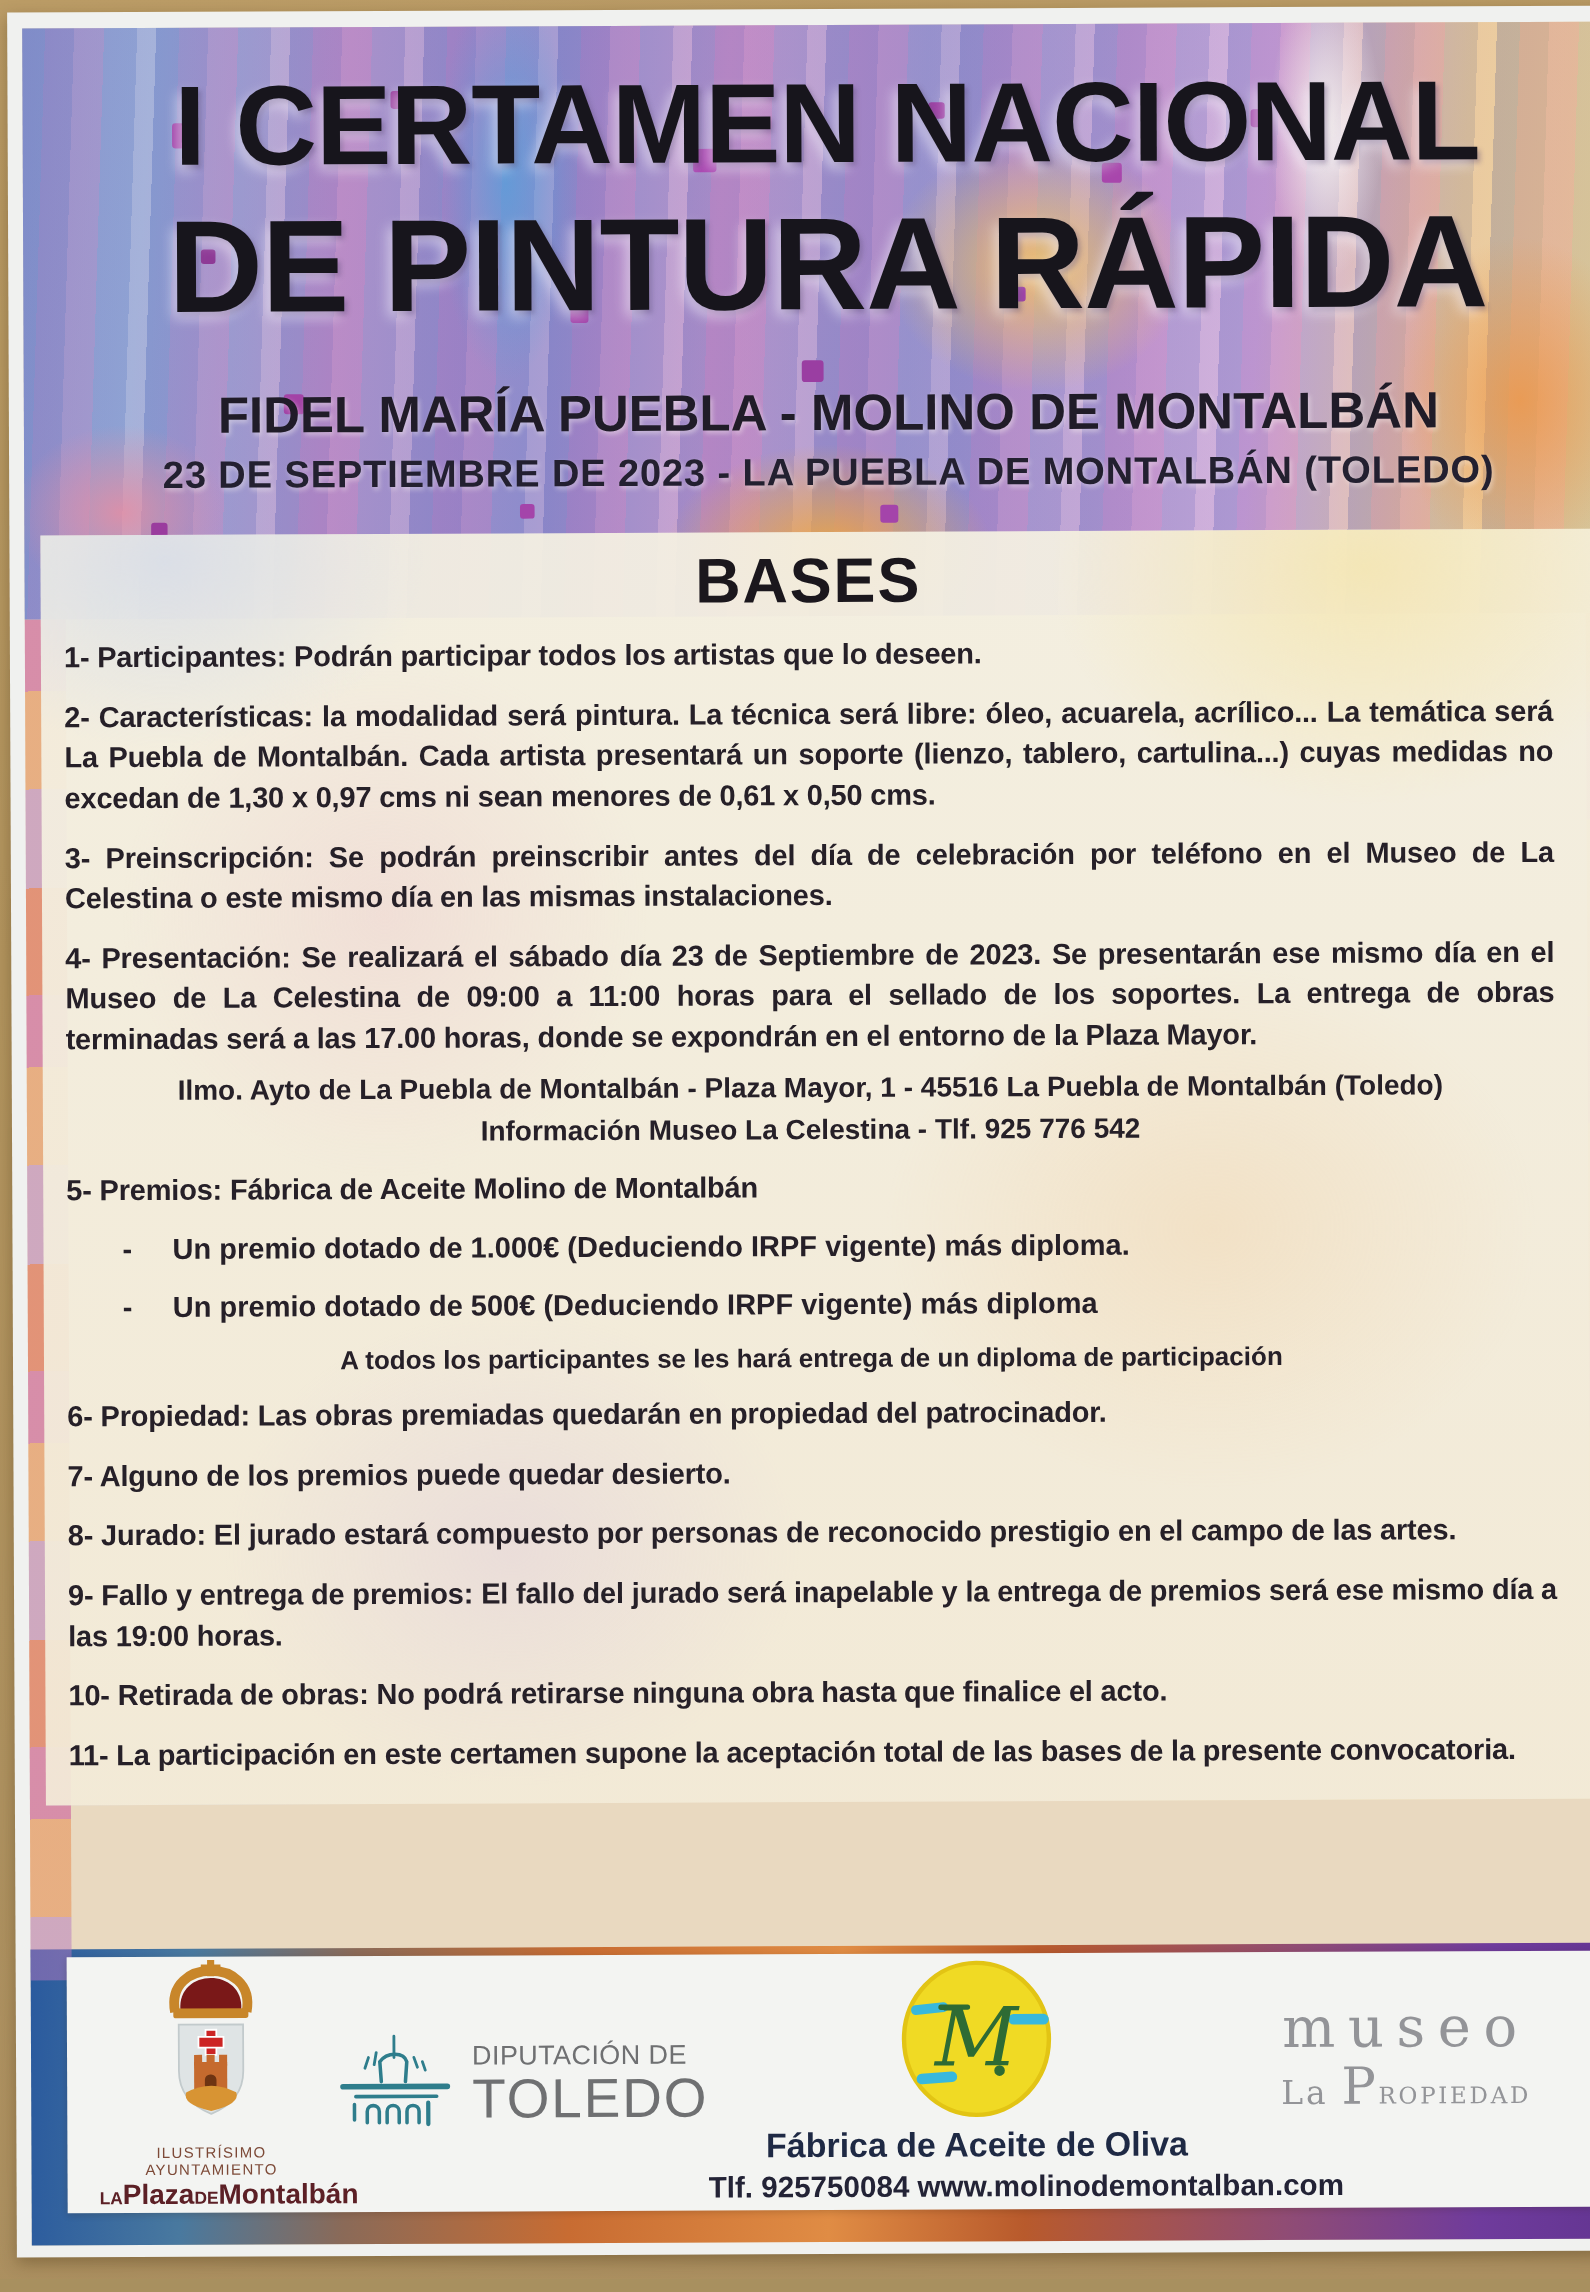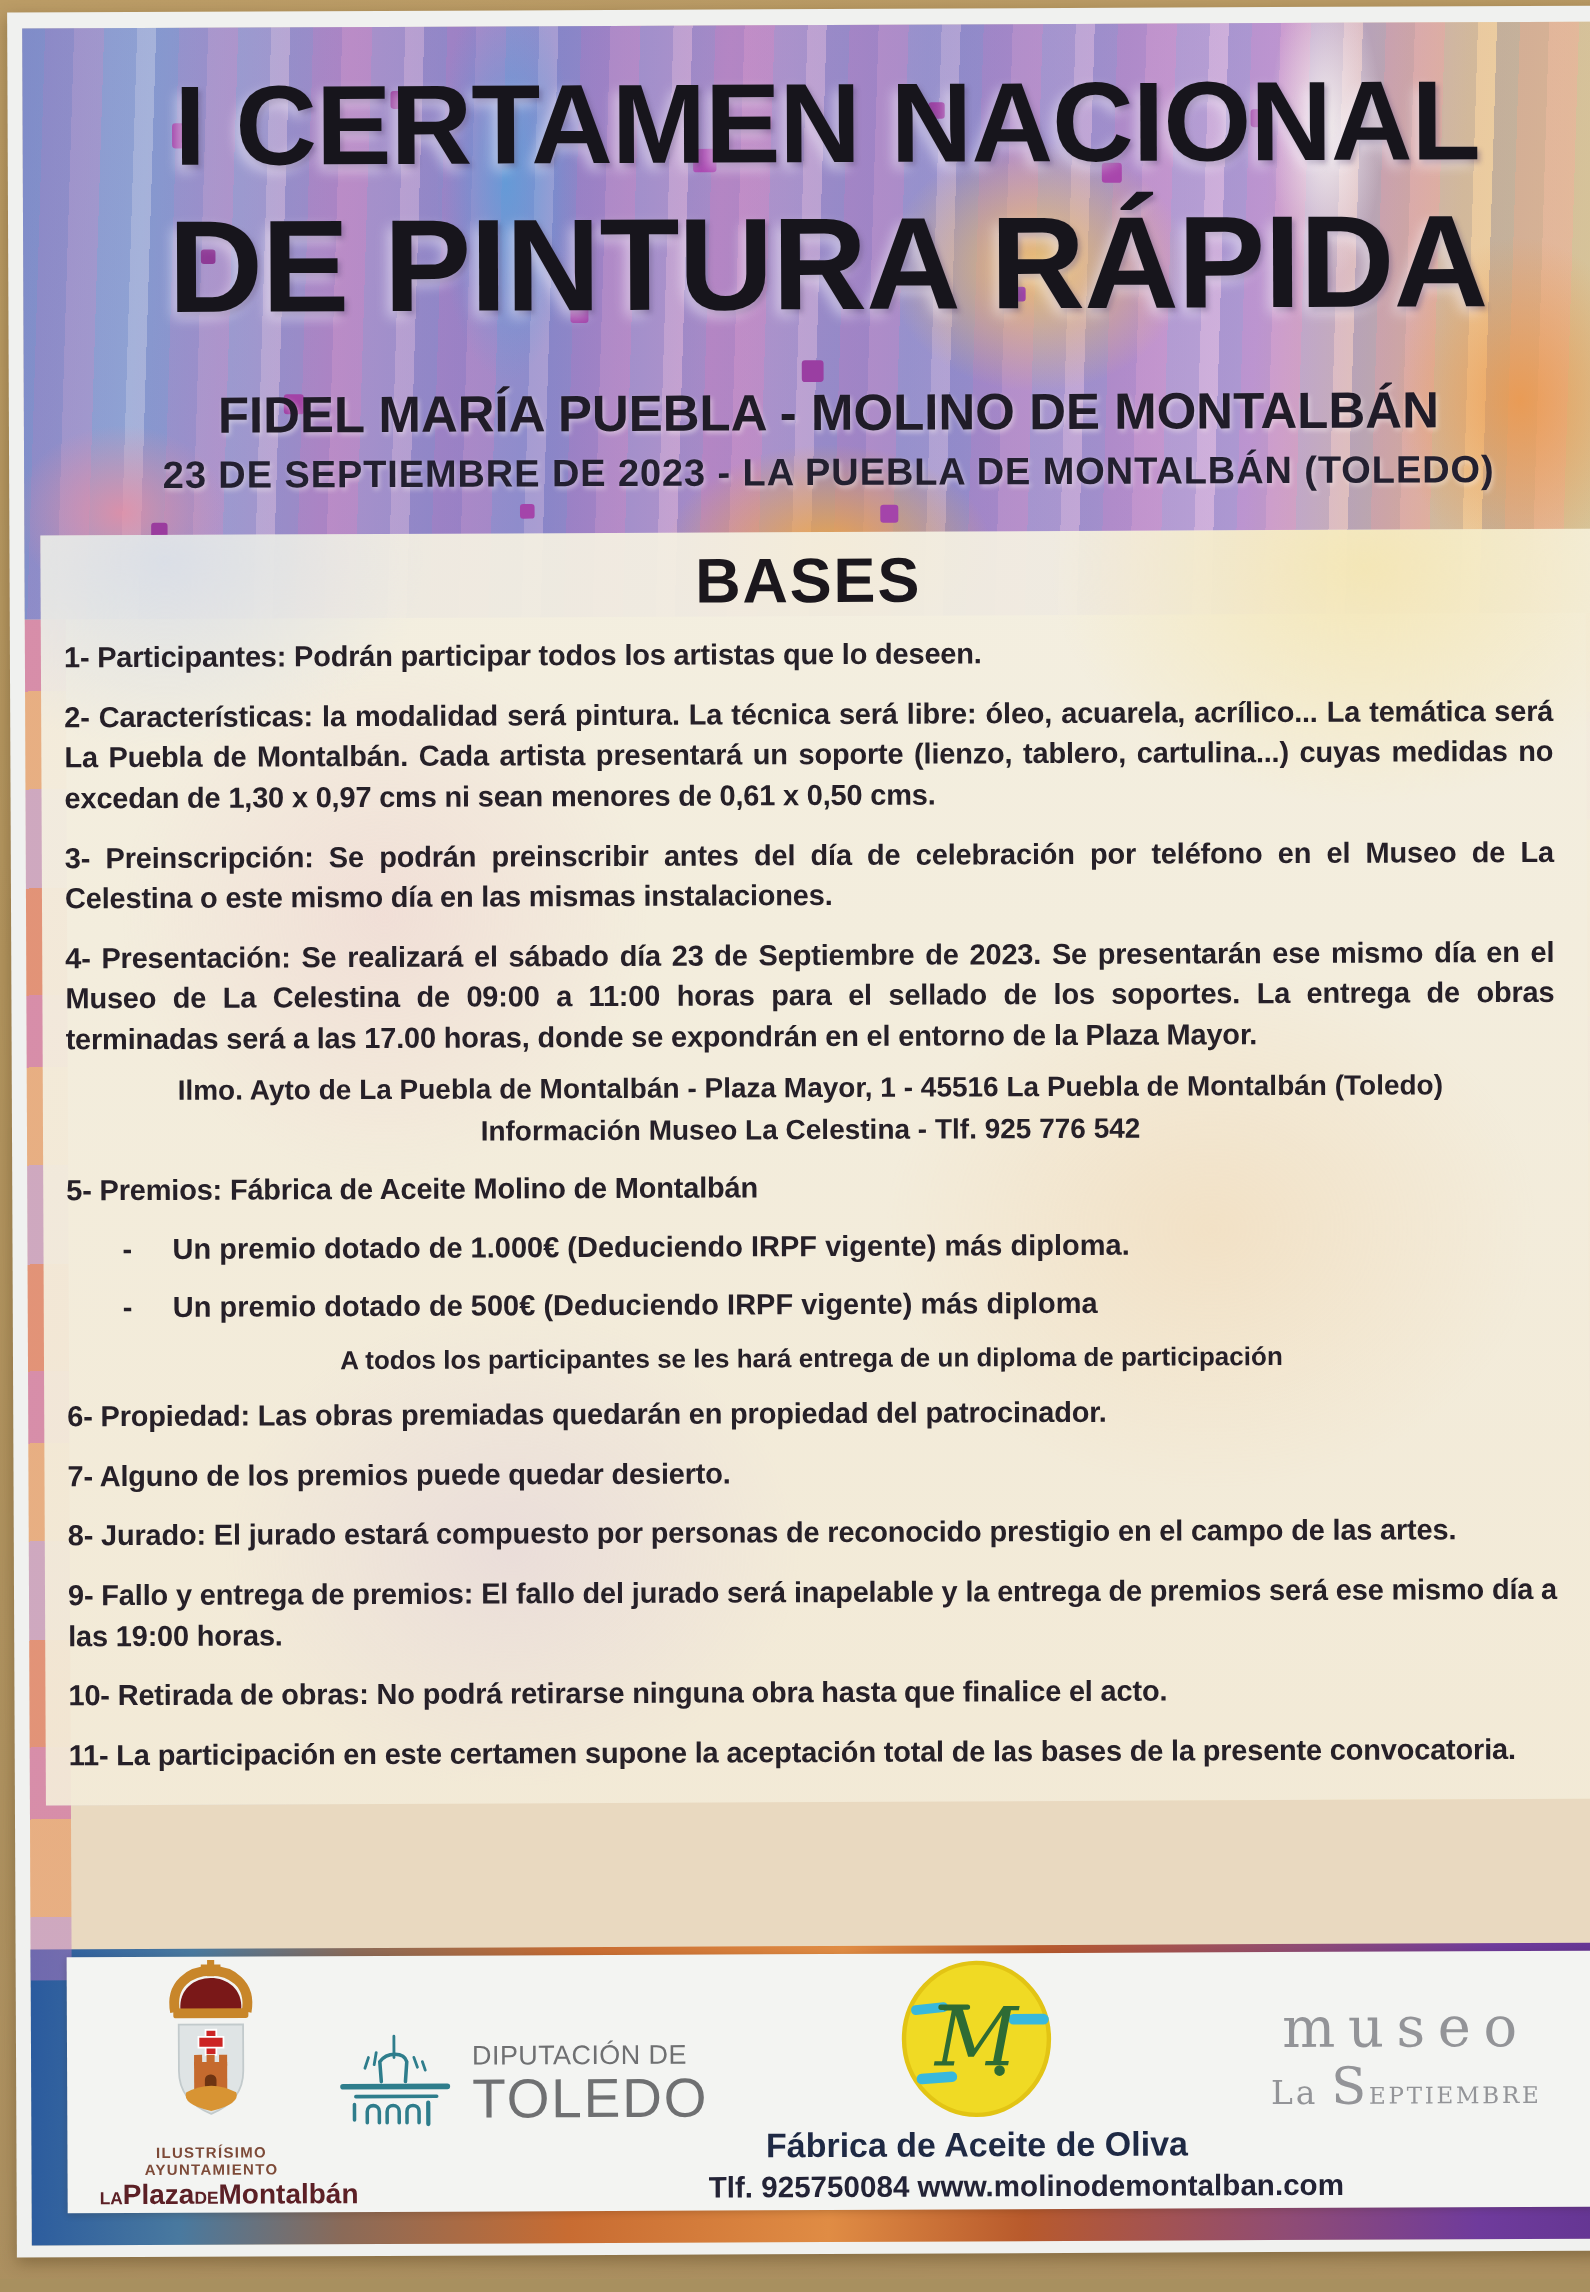--- a/index.html
+++ b/index.html
@@ -64,21 +64,21 @@
   .bl{font-size:29px;font-weight:bold;line-height:1.35;position:relative;
     padding-left:106px;margin-top:11.6px;}
   .bl::before{content:"-";position:absolute;left:56px;top:0;}
   .nt{font-size:26px;font-weight:bold;text-align:center;margin-top:9px;}
   .gap{flex:1;min-height:27px;}
   
   .sponsors{height:256px;margin:0 48px 32px 36px;background:#f3f4f2;position:relative;z-index:2;
     display:flex;align-items:center;justify-content:space-between;padding:0 25px 0 32px;
     box-shadow:0 1.8px 7.2px rgba(50,30,10,0.2);}
   .ayto{width:224px;text-align:center;}
-  .ayto-line1{font-size:15px;font-weight:bold;letter-spacing:1.3px;color:#7d4a38;margin-top:23px;}
+  .ayto-line1{font-size:15px;font-weight:normal;letter-spacing:1.3px;color:#7d4a38;margin-top:23px;}
   .ayto-name{font-size:28px;font-weight:bold;color:#5c2026;margin-top:1.8px;}
   .ayto-name .sm{font-size:0.62em;}
   .dipu{display:flex;align-items:center;width:385px;}
   .dipu-text{margin-left:3.6px;color:#6f7072;text-align:left;}
   .dipu-line1{font-size:27px;letter-spacing:0.4px;}
   .dipu-line2{font-size:55px;letter-spacing:1.8px;line-height:1.0;}
   .molino{width:537px;text-align:center;}
   .molino-line1{font-size:34px;font-weight:bold;color:#1e2944;margin-top:3.6px;}
   .molino-line2{font-size:29.6px;font-weight:bold;color:#232336;white-space:nowrap;margin-top:5.4px;}
   .museo{width:322px;text-align:center;align-self:flex-start;margin-top:43px;
@@ -180,20 +180,20 @@
             <path d="M50,54 h30" stroke="#2e6b34" stroke-width="6" stroke-linecap="round"></path>
             <text x="90" y="120" text-anchor="middle" font-family="DejaVu Serif, serif" font-style="italic" font-size="92" fill="#2e6b34">M</text>
             <circle cx="116" cy="126" r="6" fill="#2e6b34"></circle>
           </svg>
           <div class="molino-line1">Fábrica de Aceite de Oliva</div>
           <div class="molino-line2">Tlf. 925750084 www.molinodemontalban.com</div>
         </div>
 
         <div class="museo">
           <div class="museo-word">museo</div>
-          <div class="museo-name"><span class="la">La</span> <span class="cel">Septiembre</span></div>
+          <div class="museo-name"><span class="la">La</span> <span class="cel">Propiedad</span></div>
         </div>
 
       </div>
     </div>
   </div>
 </div>
 
 
 </body></html>

